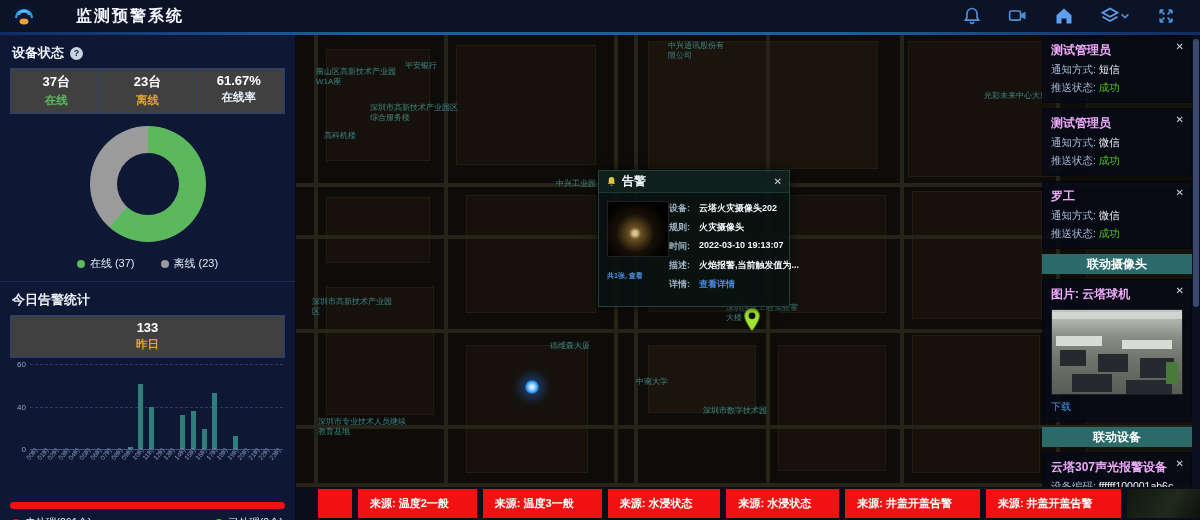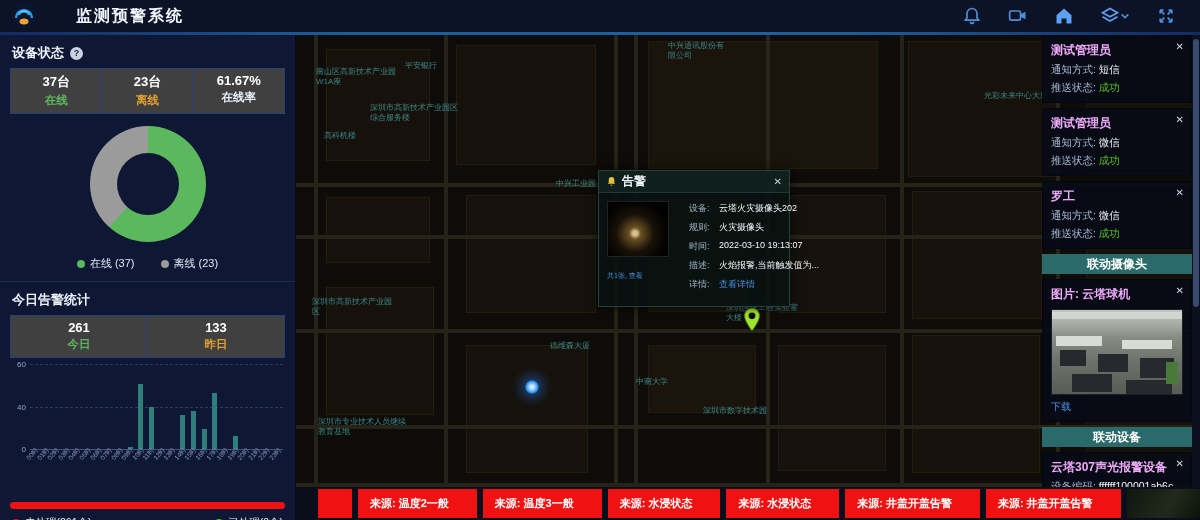--- a/index.html
+++ b/index.html
@@ -54,21 +54,21 @@
   .marker-dot { position:absolute; width:14px; height:14px; border-radius:50%; z-index:4; cursor:pointer;
     background:radial-gradient(circle,#cfe6ff 0 18%,#2f9dff 55%,rgba(47,125,255,.2) 80%);
     box-shadow:0 0 10px 6px rgba(40,120,255,.35); }
   .marker-pin { position:absolute; z-index:4; cursor:pointer; }
 
   
   .popup { position:absolute; left:302px; top:135px; width:192px; background:rgba(8,18,16,.94); border:1px solid #24423c; box-shadow:0 0 10px rgba(0,0,0,.7); z-index:6; }
   .popup-header { height:22px; display:flex; align-items:center; gap:5px; padding:0 7px; background:rgba(22,44,40,.55); border-bottom:1px solid #1d3a36; }
   .popup-title { font-size:12px; font-weight:bold; color:#f0f5fb; }
   .close-x { margin-left:auto; color:#c8d2e2; font-size:10px; cursor:pointer; }
-  .popup-body { display:flex; gap:20px; padding:8px 8px 9px; }
+  .popup-body { display:flex; gap:0; padding:8px 8px 9px;font-weight:bold; }
   .popup-photo { width:62px; }
   .photo-img { width:62px; height:56px; border:1px solid #222;
     background:radial-gradient(circle at 45% 58%, #d8c090 0 5%, #6a5024 13%, #171007 42%, #000 75%); }
   .photo-caption { margin-top:14px; font-size:7px; color:#4a90e2; cursor:pointer; white-space:nowrap; }
   .popup-rows { flex:1; font-size:9px; padding-top:1px; }
   .prow { display:flex; margin-bottom:6px; }
   .prow .pl { width:30px; color:#9fb4c8; flex-shrink:0; }
   .prow .pv { color:#f2f6fb; white-space:nowrap; overflow:hidden; }
   .prow .pv.link { color:#4a90e2; cursor:pointer; }
 
@@ -179,24 +179,20 @@
         <span class="dot" style="background: rgb(155, 155, 155);"></span>
         <span>离线 (23)</span>
       </span>
     </div>
 
   <div class="divider"></div>
   <div class="sec-title">
     <span>今日告警统计</span>
   </div>
   <div class="stat-box" id="today-stats">
-      <div class="stat-cell">
-        <div class="stat-val">261</div>
-        <div class="stat-lab" style="color: rgb(92, 184, 92);">今日</div>
-      </div>
       <div class="stat-cell">
         <div class="stat-val">133</div>
         <div class="stat-lab" style="color: rgb(224, 160, 48);">昨日</div>
       </div>
     </div>
 
   <div class="chart" id="bar-chart">
       <div class="plot">
         <div class="grid" style="top: 0%;"></div>
         <div class="ytick" style="top: 0%;">60</div>

